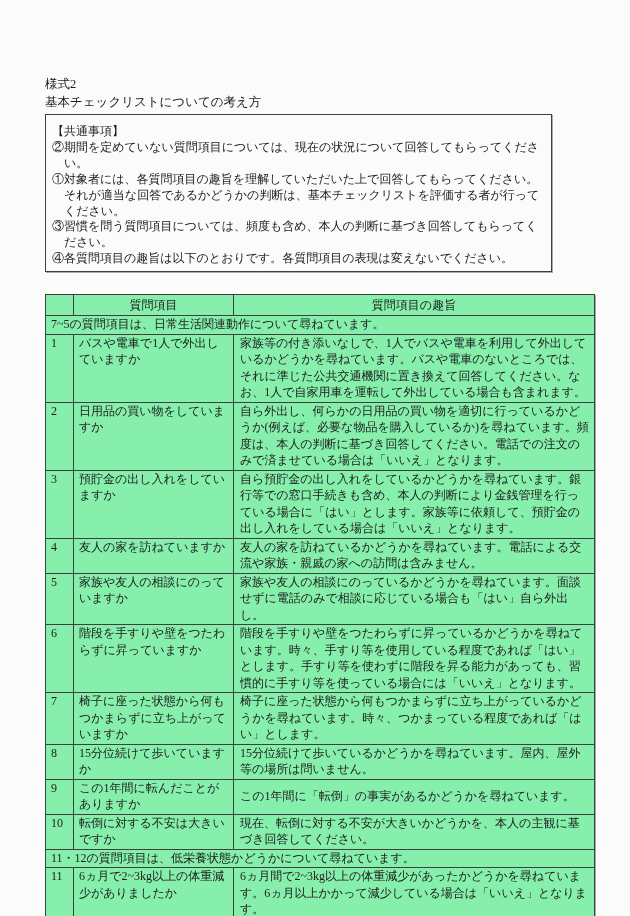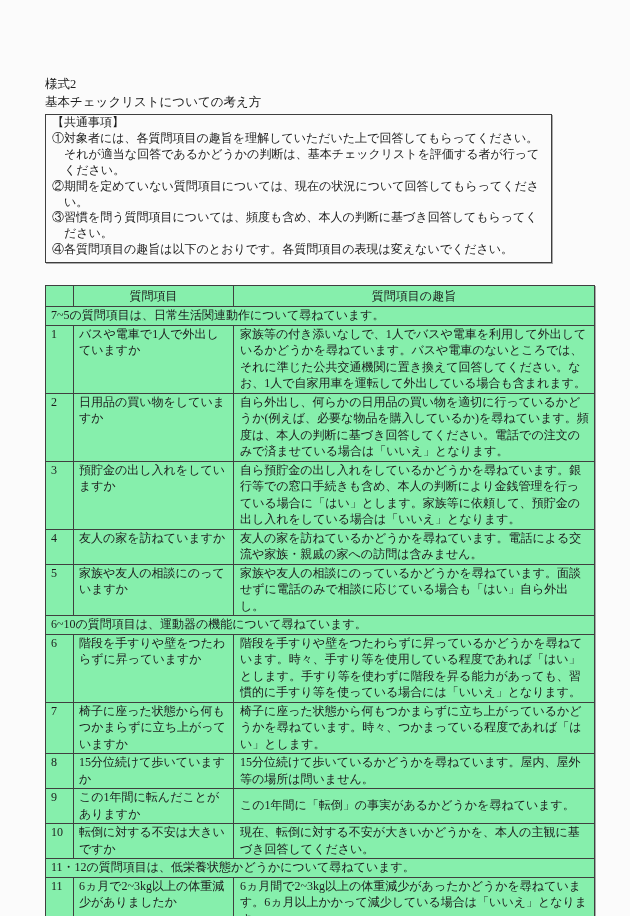--- a/index.html
+++ b/index.html
@@ -18,21 +18,21 @@
   .form-label{
     font-size:12.5px;line-height:16px;
   }
   .doc-title{
     font-size:12.5px;line-height:16px;
     margin:2px 0 4px 0;
   }
   .common-box{
     border:1px solid #3f3f3f;
     box-shadow:1px 1px 0 rgba(90,90,90,.5);
-    padding:0 6px 4px 6px;
+    padding:9px 6px 4px 6px;
     font-size:12px;
     line-height:15.9px;
   }
   .common-heading{white-space:nowrap;}
   .common-item{
     padding-left:1em;
     text-indent:-1em;
   }
   table.checklist{
     border-collapse:collapse;
@@ -66,22 +66,22 @@
 </head>
 <body>
 
 <div class="page">
 
   <div class="form-label">様式2</div>
   <div class="doc-title">基本チェックリストについての考え方</div>
 
   <div class="common-box">
     <div class="common-heading">【共通事項】</div>
+    <div class="common-item">②期間を定めていない質問項目については、現在の状況について回答してもらってください。</div>
     <div class="common-item">①対象者には、各質問項目の趣旨を理解していただいた上で回答してもらってください。それが適当な回答であるかどうかの判断は、基本チェックリストを評価する者が行ってください。</div>
-    <div class="common-item">②期間を定めていない質問項目については、現在の状況について回答してもらってください。</div>
     <div class="common-item">③習慣を問う質問項目については、頻度も含め、本人の判断に基づき回答してもらってください。</div>
     <div class="common-item">④各質問項目の趣旨は以下のとおりです。各質問項目の表現は変えないでください。</div>
   </div>
 
   <table class="checklist">
     <colgroup>
       <col style="width:28px">
       <col style="width:160px">
       <col style="width:361px">
     </colgroup>
@@ -115,23 +115,20 @@
         <td class="num">4</td>
         <td class="q">友人の家を訪ねていますか</td>
         <td class="p">友人の家を訪ねているかどうかを尋ねています。電話による交流や家族・親戚の家への訪問は含みません。</td>
       </tr>
       <tr>
         <td class="num">5</td>
         <td class="q">家族や友人の相談にのっていますか</td>
         <td class="p">家族や友人の相談にのっているかどうかを尋ねています。面談せずに電話のみで相談に応じている場合も「はい」自ら外出し。</td>
       </tr>
       <tr>
-        <td class="sec" colspan="3">6~10の質問項目は、運動器の機能について尋ねています。</td>
-      </tr>
-      <tr>
         <td class="num">6</td>
         <td class="q">階段を手すりや壁をつたわらずに昇っていますか</td>
         <td class="p">階段を手すりや壁をつたわらずに昇っているかどうかを尋ねています。時々、手すり等を使用している程度であれば「はい」とします。手すり等を使わずに階段を昇る能力があっても、習慣的に手すり等を使っている場合には「いいえ」となります。</td>
       </tr>
       <tr>
         <td class="num">7</td>
         <td class="q">椅子に座った状態から何もつかまらずに立ち上がっていますか</td>
         <td class="p">椅子に座った状態から何もつかまらずに立ち上がっているかどうかを尋ねています。時々、つかまっている程度であれば「はい」とします。</td>
       </tr>
       <tr>

